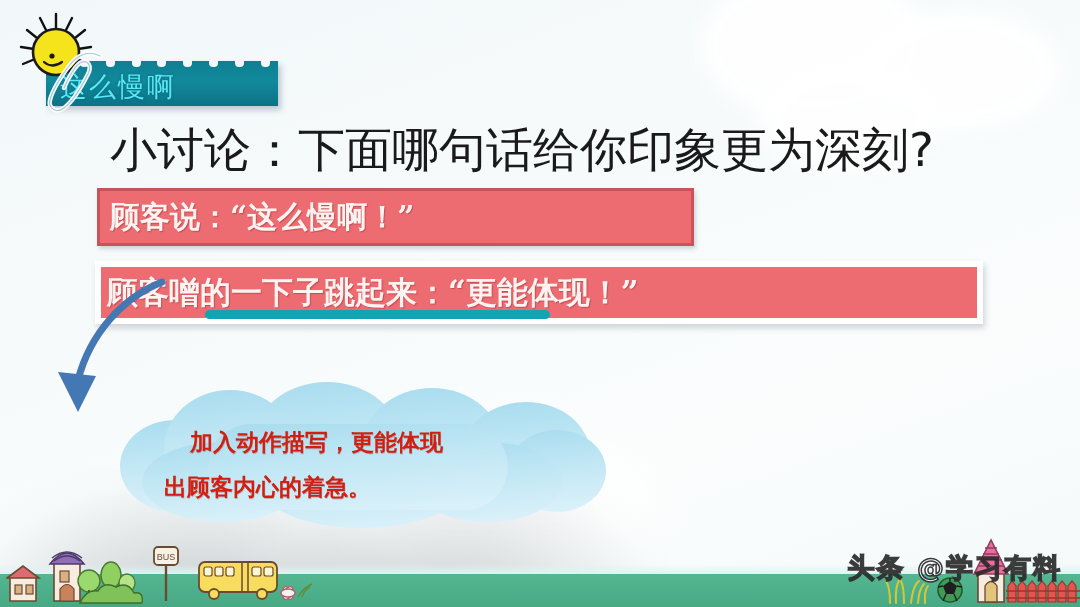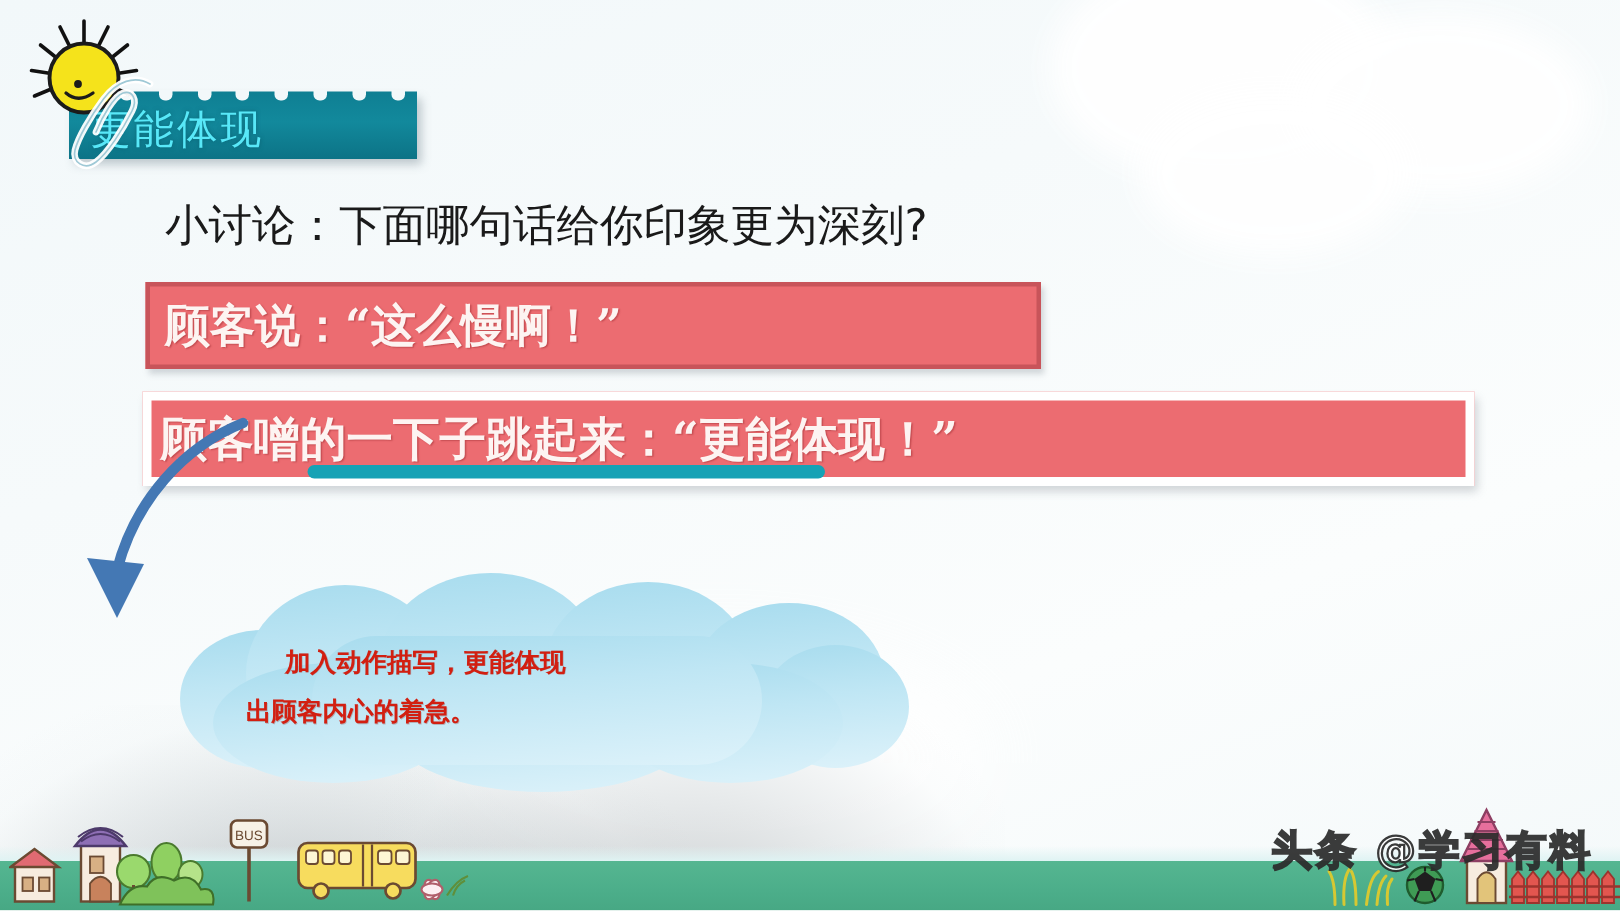--- a/index.html
+++ b/index.html
@@ -90,21 +90,21 @@
     top: 44px;
     width: 78px;
     height: 72px;
   }
 
   
   #discussion-heading {
     position: absolute;
     left: 110px;
     top: 126px;
-    font-size: 29px;
+    font-size: 47px;
     line-height: 48px;
     color: #1a1a1a;
     white-space: nowrap;
     font-family: "DejaVu Sans", sans-serif;
   }
 
   
   .red-box {
     position: absolute;
     background: #ec6c71;
@@ -170,29 +170,29 @@
     border-radius: 50%;
     background: linear-gradient(175deg, #a8dcee 0%, #bfe6f4 40%, #ddf2fa 100%);
   }
   #cloud-text {
     position: absolute;
     left: 52px;
     top: 40px;
     width: 400px;
     font-family: "DejaVu Sans", sans-serif;
     font-weight: bold;
-    font-size: 17px;
+    font-size: 23px;
     line-height: 33px;
     color: #d21f11;
     text-align: left;
     z-index: 4;
     text-shadow: 0.5px 0.5px 0 rgba(120,10,5,0.25);
   }
   #cloud-text .line-1 { display: block; padding-left: 26px; }
-  #cloud-text .line-2 { display: block; }
+  #cloud-text .line-2 { display: block; margin-top: 12px; }
 
   
   #ground-strip {
     position: absolute;
     left: 0;
     bottom: 0;
     width: 100%;
     height: 33px;
     background: linear-gradient(180deg, #55b691 0%, #4cae8a 60%, #47a884 100%);
   }
@@ -243,21 +243,21 @@
       <i></i>
         <i></i>
         <i></i>
         <i></i>
         <i></i>
         <i></i>
         <i></i>
         <i></i>
         <i></i>
     </div>
-    <div id="banner-text">更能体现</div>
+    <div id="banner-text">这么慢啊</div>
   </div>
 
   <svg id="sun-icon" viewBox="0 0 76 76">
     <g stroke="#111111" stroke-width="2.4" stroke-linecap="round">
       <line x1="38" y1="2" x2="38" y2="16"></line>
       <line x1="22" y1="6" x2="28" y2="18"></line>
       <line x1="54" y1="6" x2="48" y2="18"></line>
       <line x1="9" y1="18" x2="19" y2="26"></line>
       <line x1="67" y1="18" x2="57" y2="26"></line>
       <line x1="3" y1="35" x2="16" y2="37"></line>

